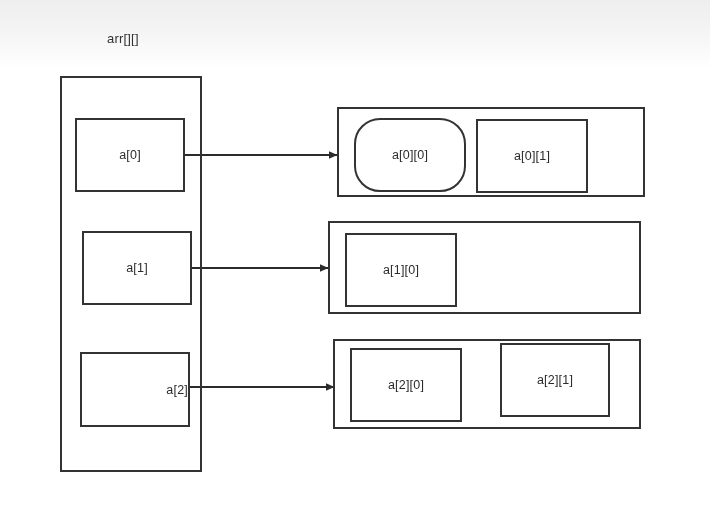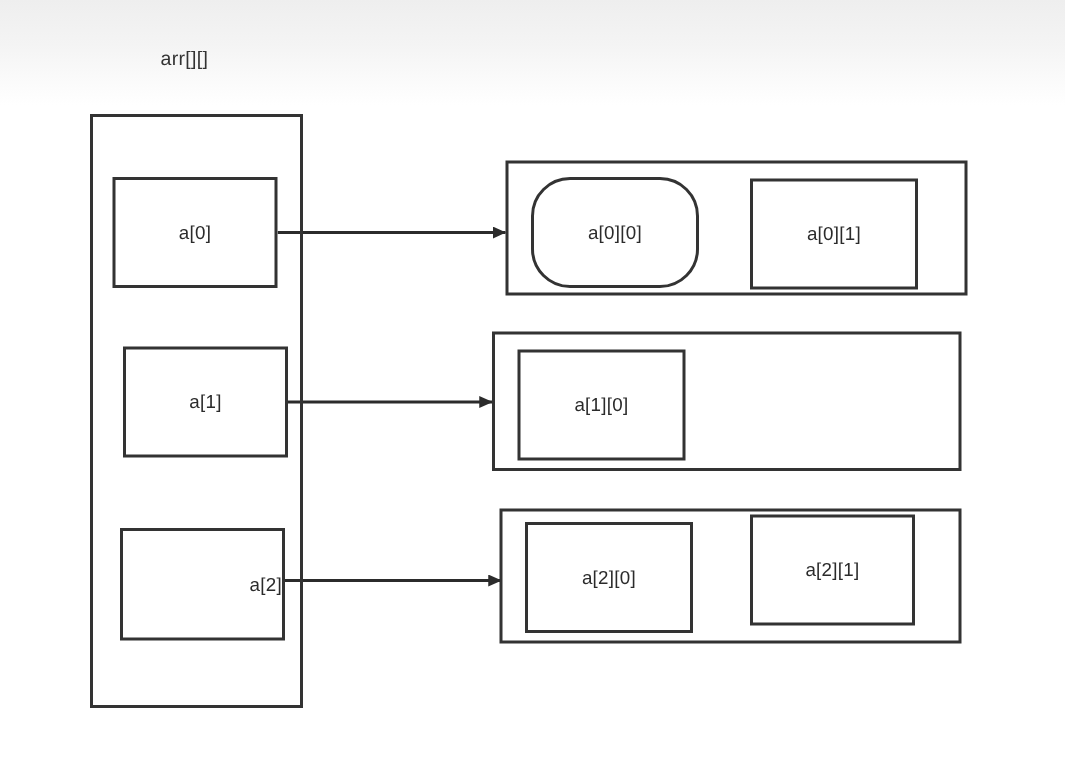--- a/index.html
+++ b/index.html
@@ -60,21 +60,21 @@
   #parent-cell-1 { left: 82px; top: 231px; width: 110px; height: 74px; text-align: center; }
   #parent-cell-2 { left: 80px; top: 352px; width: 110px; height: 75px; justify-content: flex-end; }
 
   
   #row-container-0 { left: 337px; top: 107px; width: 308px; height: 90px; }
   #row-container-1 { left: 328px; top: 221px; width: 313px; height: 93px; }
   #row-container-2 { left: 333px; top: 339px; width: 308px; height: 90px; }
 
   
   #row-0-cell-0 { left: 354px; top: 118px; width: 112px; height: 74px; border-radius: 26px; }
-  #row-0-cell-1 { left: 500px; top: 119px; width: 112px; height: 74px; text-align: right; }
+  #row-0-cell-1 { left: 476px; top: 119px; width: 112px; height: 74px; text-align: right; }
   #row-1-cell-0 { left: 345px; top: 233px; width: 112px; height: 74px; }
   #row-1-cell-1 { left: 491px; top: 228px; width: 112px; height: 74px; }
   #row-2-cell-0 { left: 350px; top: 348px; width: 112px; height: 74px; }
   #row-2-cell-1 { left: 500px; top: 343px; width: 110px; height: 74px; }
 
   .arrow-svg {
     position: absolute;
     left: 0;
     top: 0;
     width: 710px;

